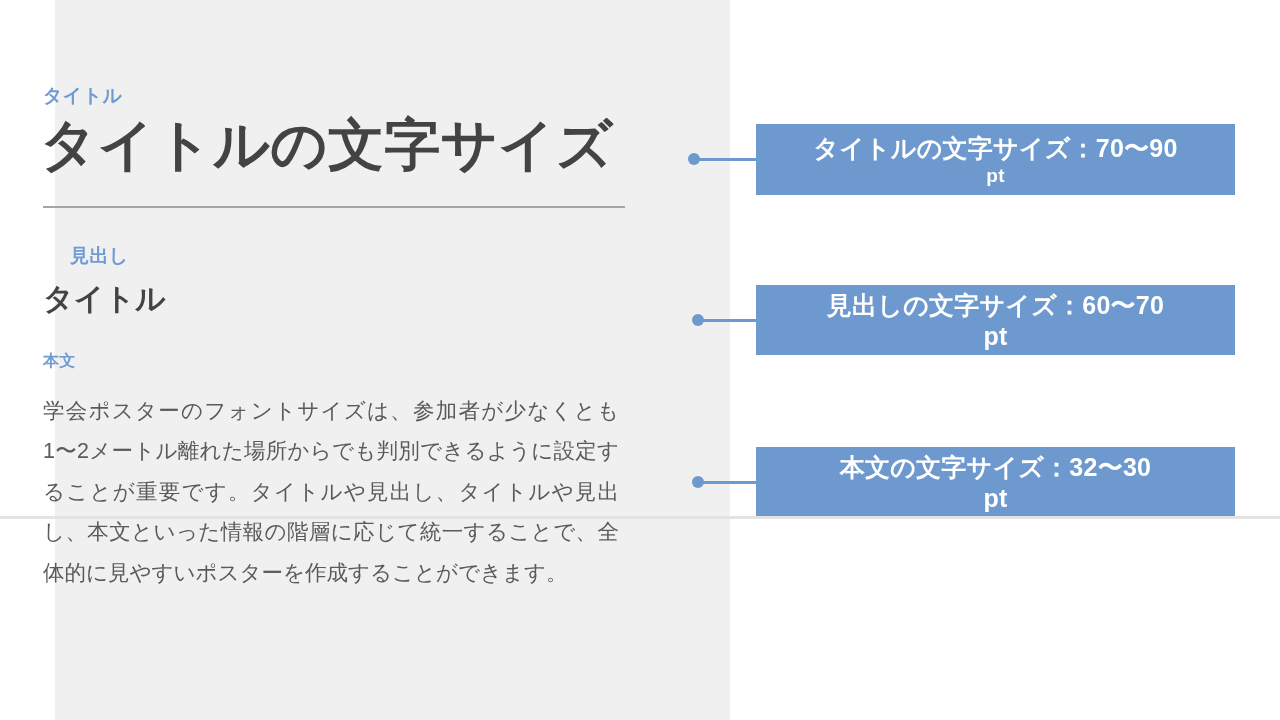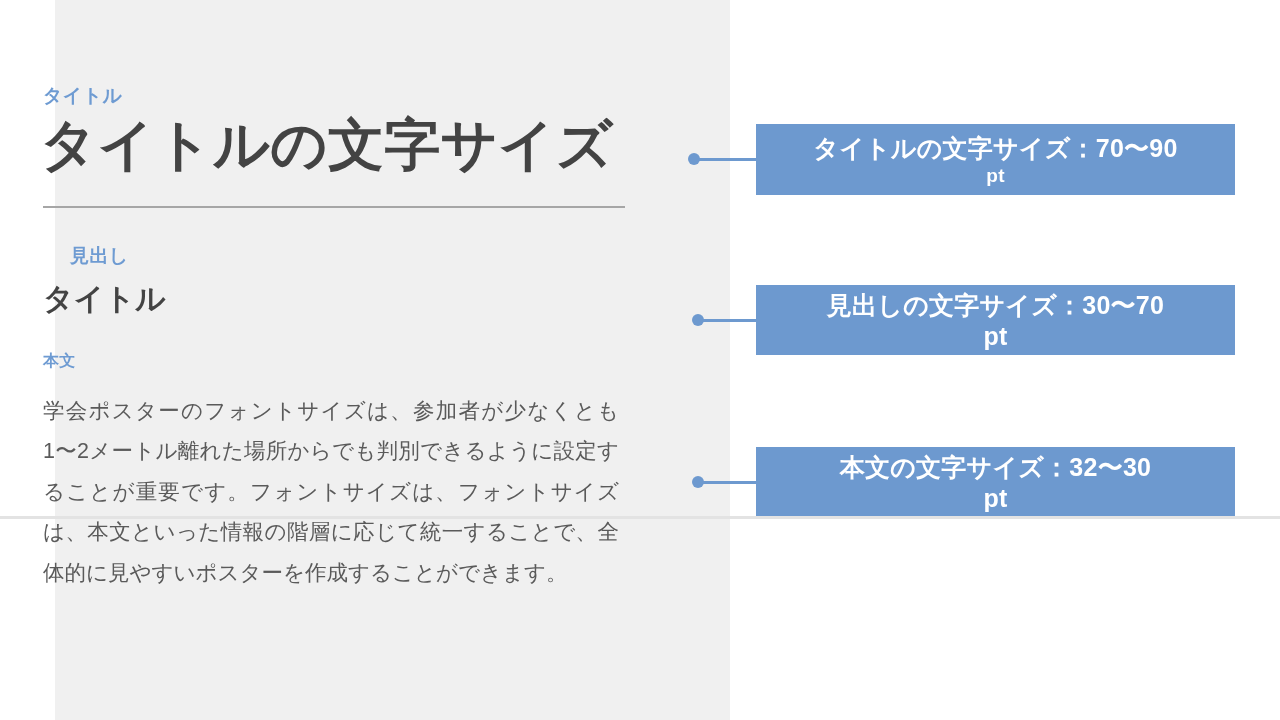--- a/index.html
+++ b/index.html
@@ -198,21 +198,21 @@
     <div id="poster-title">タイトルの文字サイズ</div>
 
     <div id="title-rule"></div>
 
     <div id="heading-label" class="accent-label">見出し</div>
 
     <div id="poster-heading">タイトル</div>
 
     <div id="body-label" class="accent-label">本文</div>
 
-    <div id="poster-body">学会ポスターのフォントサイズは、参加者が少なくとも1〜2メートル離れた場所からでも判別できるように設定することが重要です。フォントサイズは、フォントサイズは、本文といった情報の階層に応じて統一することで、全体的に見やすいポスターを作成することができます。</div>
+    <div id="poster-body">学会ポスターのフォントサイズは、参加者が少なくとも1〜2メートル離れた場所からでも判別できるように設定することが重要です。タイトルや見出し、タイトルや見出し、本文といった情報の階層に応じて統一することで、全体的に見やすいポスターを作成することができます。</div>
 
   </div>
 
   <div id="connector-title" class="connector">
     <span class="dot"></span>
     <span class="line"></span>
   </div>
   <div id="connector-head" class="connector">
     <span class="dot"></span>
     <span class="line"></span>
@@ -221,21 +221,21 @@
     <span class="dot"></span>
     <span class="line"></span>
   </div>
 
   <div id="callout-title" class="callout">
     <span>タイトルの文字サイズ：70〜90</span>
       <span class="unit">pt</span>
   </div>
 
   <div id="callout-head" class="callout">
-    <span>見出しの文字サイズ：30〜70</span>
+    <span>見出しの文字サイズ：60〜70</span>
       <span class="unit-full">pt</span>
   </div>
 
   <div id="callout-body" class="callout">
     <span>本文の文字サイズ：32〜30</span>
       <span class="unit-full">pt</span>
   </div>
 
   <div id="bottom-rule"></div>
 

